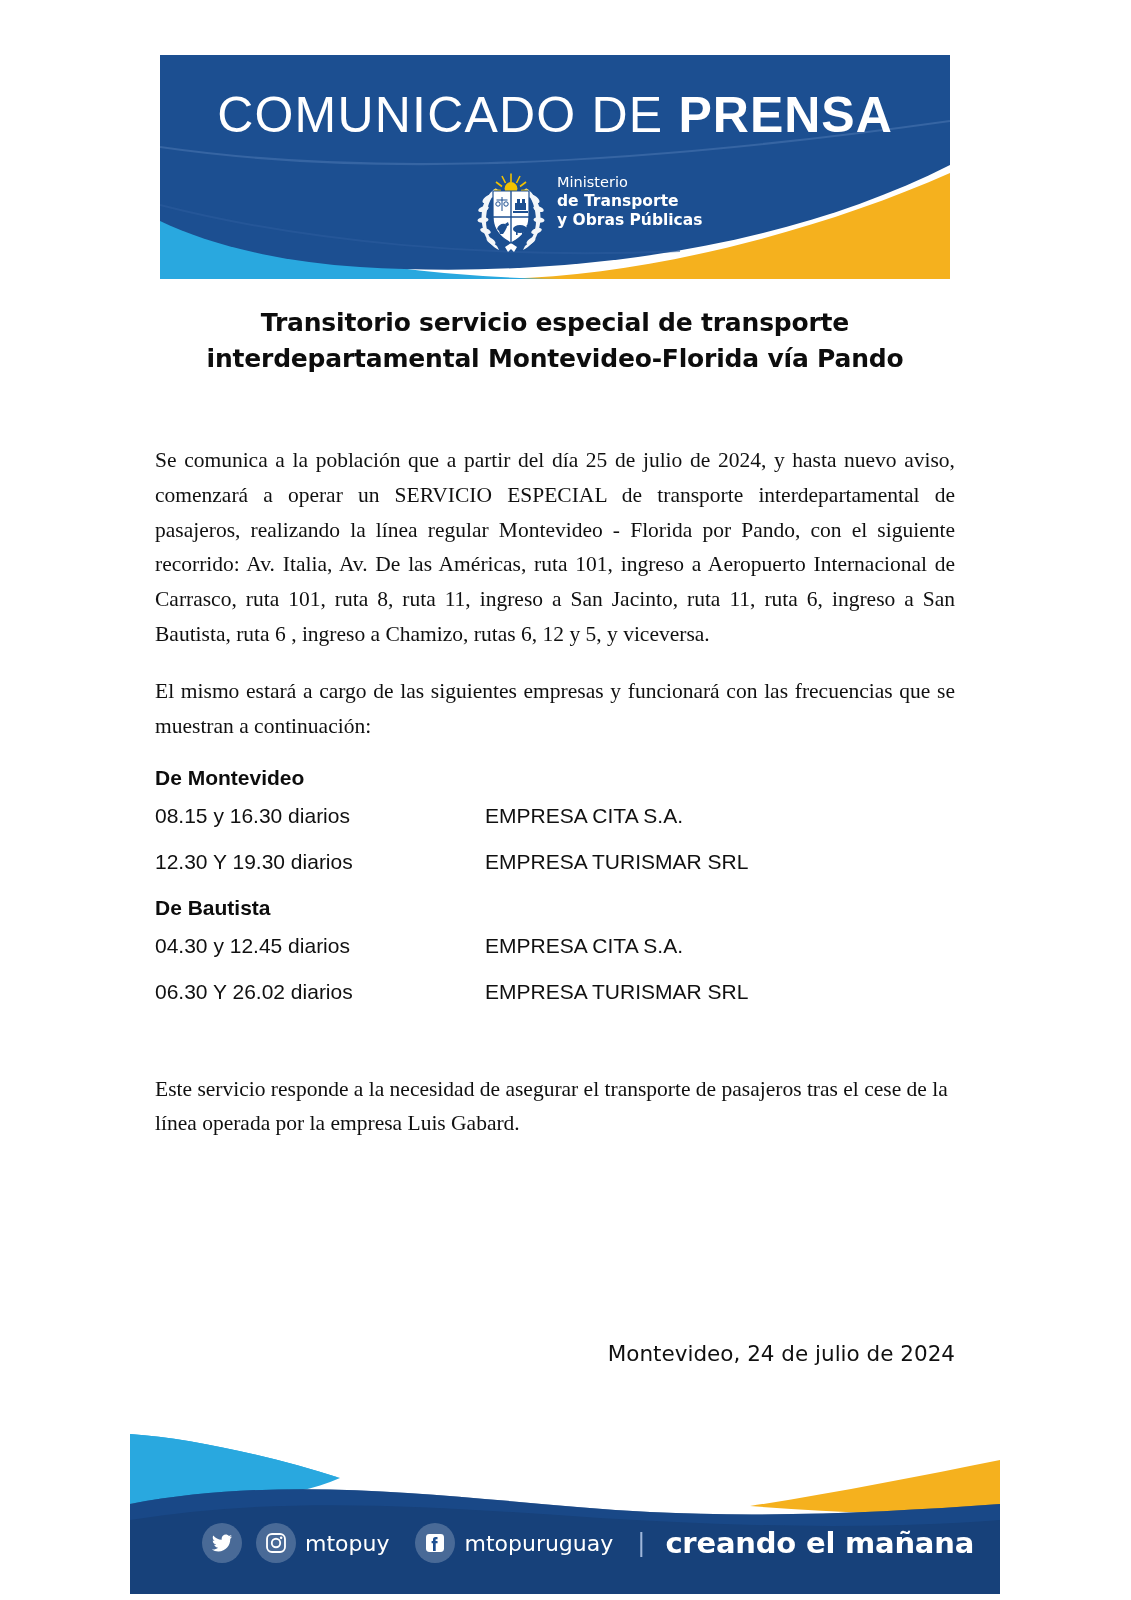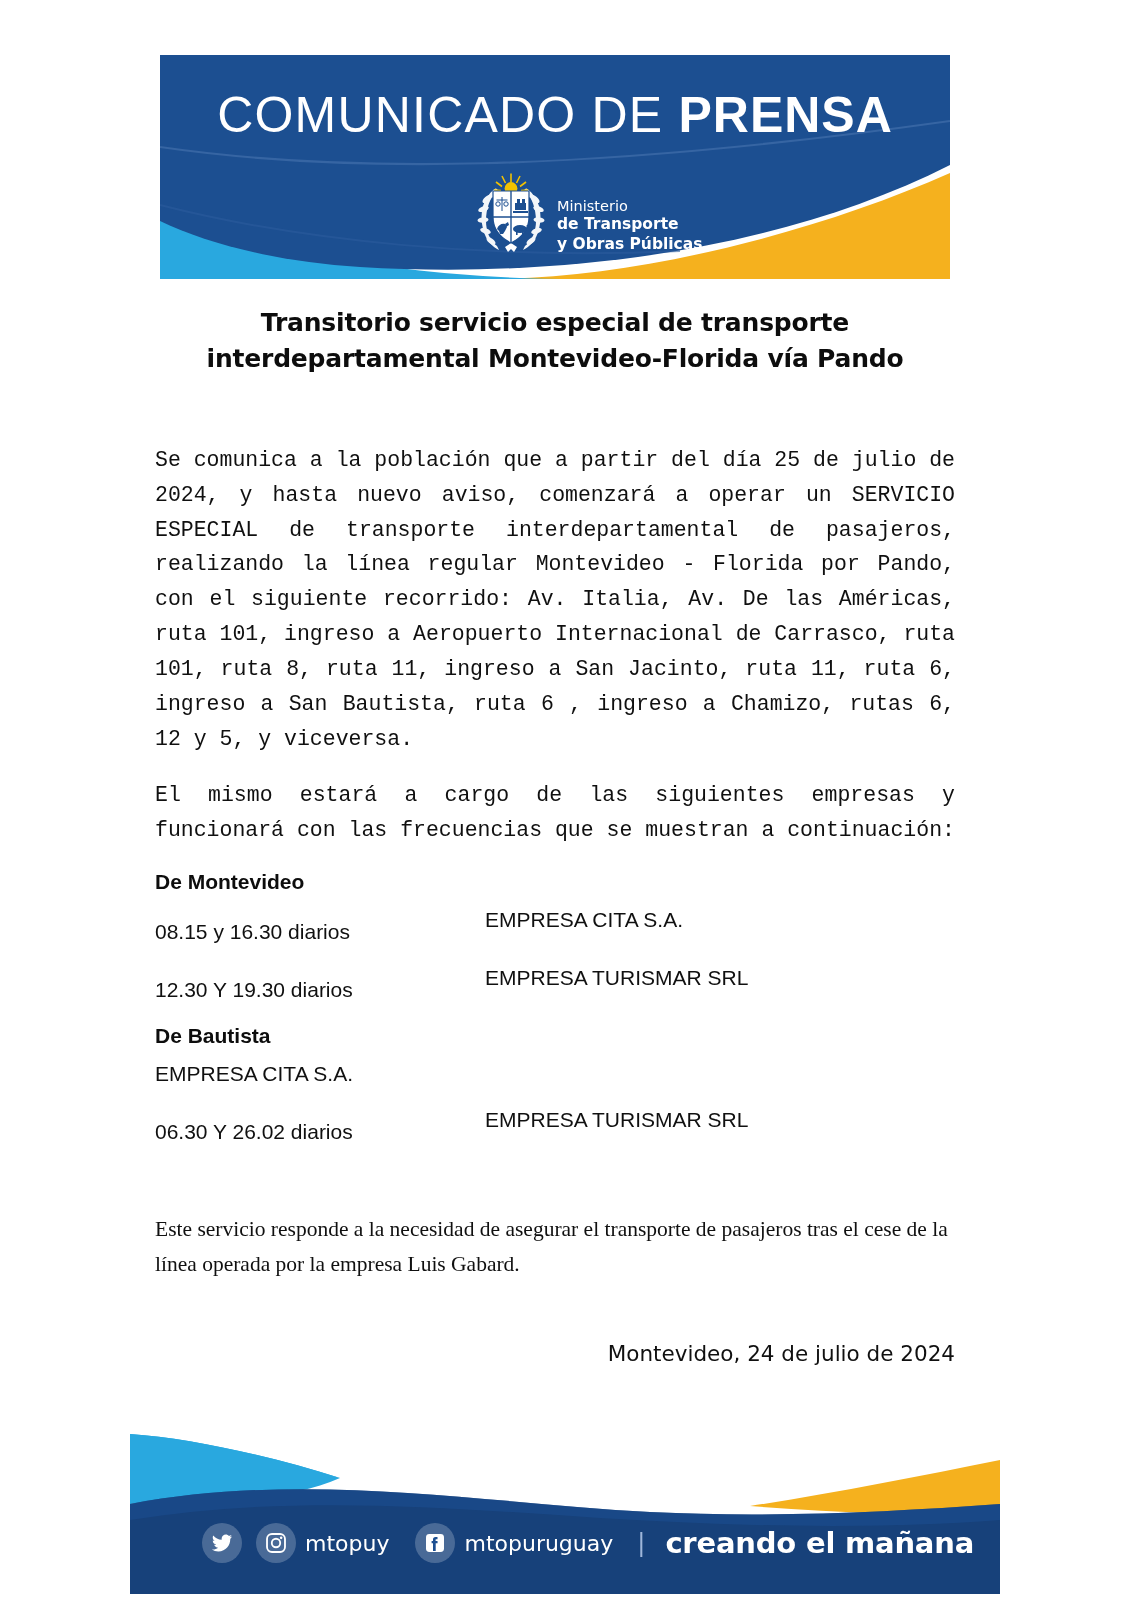--- a/index.html
+++ b/index.html
@@ -55,21 +55,21 @@
     font-weight: 300;
   }
   .header-title b { font-weight: 700; letter-spacing: 1px; }
 
   
   .ministry-lockup {
     position: absolute;
     left: 315px;
     top: 118px;
     display: flex;
-    align-items: flex-end;
+    align-items: flex-start;
     gap: 10px;
   }
   .coat {
     width: 72px;
     height: 82px;
     position: relative;
   }
   .ministry-text {
     color: #ffffff;
     font-family: "DejaVu Sans", sans-serif;
@@ -96,21 +96,21 @@
 
   
   .body-col {
     position: absolute;
     left: 155px;
     top: 443px;
     width: 800px;
   }
   p.para {
     margin: 0 0 22px 0;
-    font-family: Liberation Mono, monospace;
+    font-family: Liberation Serif, serif;
     font-size: 21.5px;
     line-height: 1.62;
     color: #101010;
     text-align: justify;
     text-justify: inter-word;
   }
 
   .subhead {
     margin: 20px 0 14px 0;
     font-family: "Liberation Sans", sans-serif;
@@ -119,21 +119,21 @@
     color: #0d0d0d;
   }
 
   .sched-row {
     display: flex;
     margin: 0 0 22px 0;
     font-family: "Liberation Sans", sans-serif;
     font-size: 21px;
     color: #101010;
   }
-  .sched-time { width: 330px; flex: 0 0 330px; margin-top: 12px; }
+  .sched-time { width: 330px; flex: 0 0 330px; }
   .sched-company { flex: 1 1 auto; }
 
   .spacer-block { height: 46px; }
 
   .closing {
     margin: 0;
     font-family: Liberation Serif, serif;
     font-size: 21.5px;
     line-height: 1.62;
     color: #101010;
@@ -325,20 +325,21 @@
       <div class="sched-company">EMPRESA CITA S.A.</div>
     </div>
     <div class="sched-row">
       <div class="sched-time">12.30 Y 19.30 diarios</div>
       <div class="sched-company">EMPRESA TURISMAR SRL</div>
     </div>
 
     <div class="subhead">De Bautista</div>
 
     <div class="sched-row">
+      <div class="sched-time">04.30 y 12.45  diarios</div>
       <div class="sched-company">EMPRESA CITA S.A.</div>
     </div>
     <div class="sched-row">
       <div class="sched-time">06.30 Y 26.02 diarios</div>
       <div class="sched-company">EMPRESA TURISMAR SRL</div>
     </div>
 
     <div class="spacer-block"></div>
 
     <p class="closing">Este servicio responde a la necesidad de asegurar el transporte de pasajeros tras el cese de la línea operada por la empresa Luis Gabard.</p>

